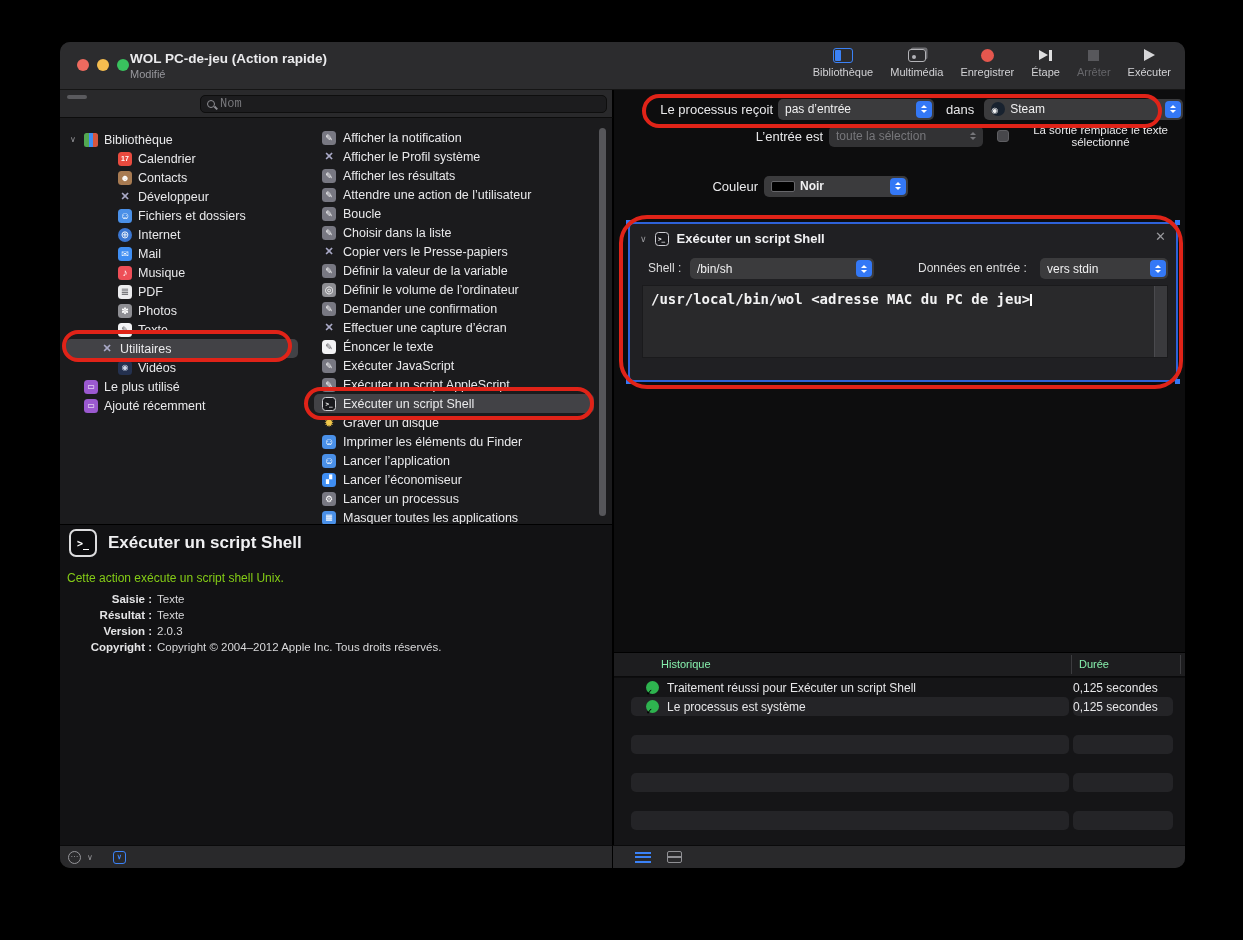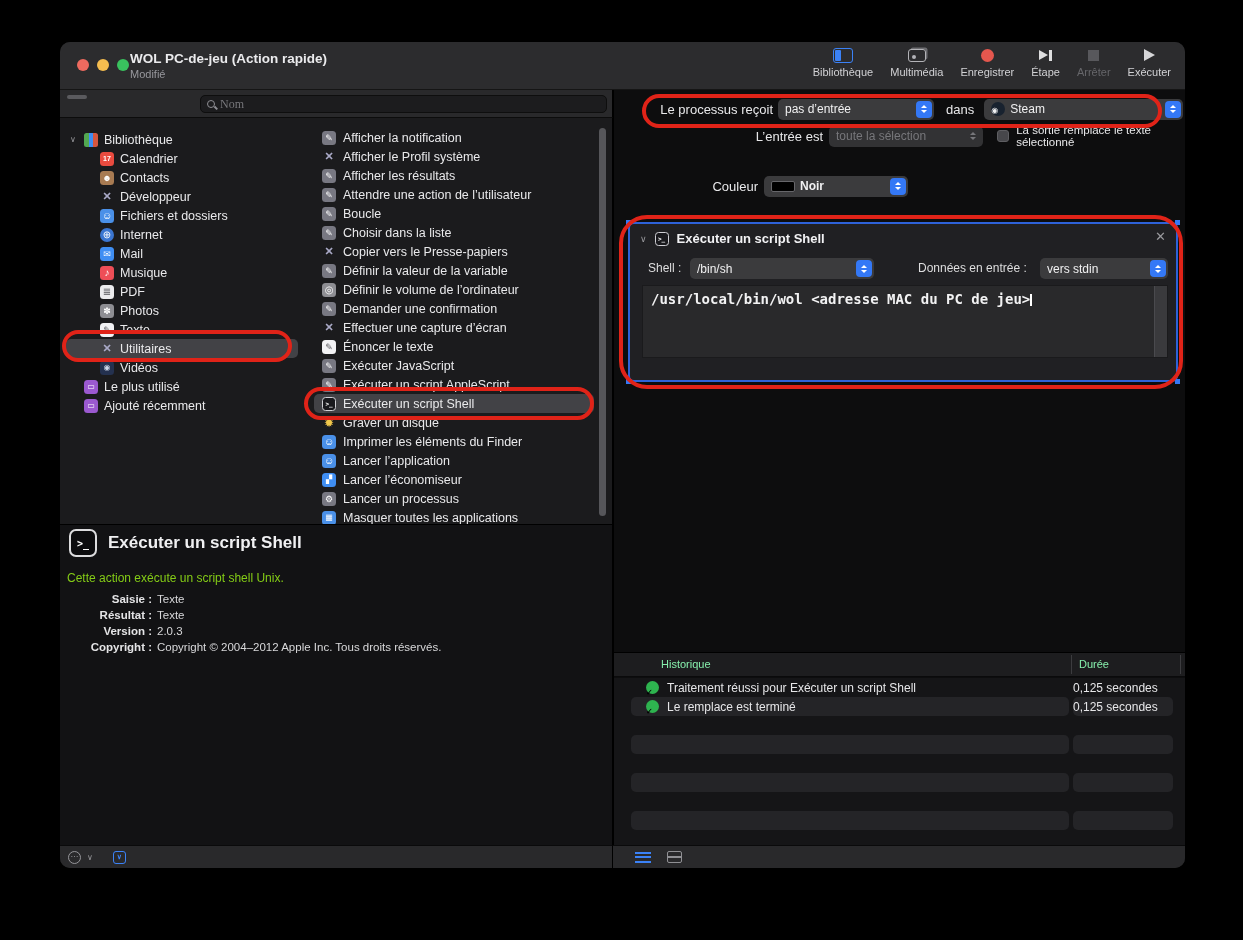--- a/index.html
+++ b/index.html
@@ -31,30 +31,30 @@
   [data-icon="run-icon"] { width:0; height:0; border-left:11px solid #d6d6d8; border-top:6.5px solid transparent; border-bottom:6.5px solid transparent; }
 
   
   .librarybar { position:absolute; left:0; top:48px; width:553px; height:28px; background:#29292b; border-bottom:1px solid #0c0c0c; border-right:1px solid #000; }
   .tabs { position:absolute; left:7px; top:5px; display:flex; gap:4px; align-items:center; }
   .tab { font-size:12px; color:#b2b2b6; padding:2px 10px; border-radius:5px; }
   .tab.sel { background:#5a5a5e; color:#fff; font-weight:bold; }
   .search { position:absolute; left:140px; top:5px; width:407px; height:18px; background:#1c1c1e; border:1px solid #0e0e0e; border-radius:5px; display:flex; align-items:center; padding:0 6px; gap:5px; }
   .mag { width:8px; height:8px; border:1.5px solid #8e8e93; border-radius:50%; position:relative; flex:none; }
   .mag::after { content:""; position:absolute; left:6px; top:6px; width:4px; height:1.5px; background:#8e8e93; transform:rotate(45deg); }
-  .search input { background:transparent; border:none; outline:none; color:#ddd; font-size:12px; width:100%; font-family:Liberation Serif, serif; }
+  .search input { background:transparent; border:none; outline:none; color:#ddd; font-size:12px; width:100%; font-family:Liberation Mono, monospace; }
   .search input::placeholder { color:#77777b; }
 
   
   .columns { position:absolute; left:0; top:76px; width:553px; height:406px; background:#1b1b1d; border-right:1px solid #000; overflow:hidden; }
   .sidebar { position:absolute; left:0; top:12px; width:248px; }
   .srow { height:19px; display:flex; align-items:center; gap:6px; font-size:12.5px; color:#e9e9eb; padding-left:8px; }
   .srow .disc { width:10px; font-size:8px; color:#9a9a9e; text-align:center; flex:none; }
   .srow .disc::after { content:"∨"; }
-  .srow.d1 { padding-left:24px; }
+  .srow.d1 { padding-left:42px; }
   .srow.sel { background:#424246; border-radius:5px; margin:0 10px 0 6px; padding-left:18px; }
   .actionlist { position:absolute; left:248px; top:10px; width:300px; }
   .arow { height:19px; display:flex; align-items:center; gap:7px; font-size:12.5px; color:#e9e9eb; padding-left:14px; }
   .arow.sel { background:#424246; border-radius:5px; margin:0 14px 0 6px; padding-left:8px; }
   .vscroll { position:absolute; left:539px; top:10px; width:7px; height:388px; background:#56565a; border-radius:4px; }
 
   
   .ic { width:14px; height:14px; border-radius:3.5px; display:inline-flex; align-items:center; justify-content:center; flex:none; color:#fff; }
   [data-icon="library-icon"] { background:linear-gradient(90deg,#52a750 0 34%,#3f8ef3 34% 67%,#d6563f 67%); border-radius:2.5px; }
   [data-icon="calendar-icon"] { background:#e94b3f; } [data-icon="calendar-icon"]::after { content:"17"; font-size:7px; font-weight:bold; }
@@ -436,21 +436,21 @@
     <div class="setrow" style="top:36px; left:0; height:20px;">
       <span class="setlabel" style="width:209px;">L’entrée est</span>
       <div class="dd disabled" style="margin-left:6px; width:178px;">
         <span>toute la sélection</span>
         <span class="cap">
             <i class="u"></i>
             <i class="d"></i>
           </span>
       </div>
       <span class="checkbox" style="margin-left:14px;"></span>
-      <span style="margin-left:7px; font-size:11.5px;">La sortie remplace le texte sélectionné</span>
+      <span style="margin-left:7px; font-size:11.5px;text-align:center;">La sortie remplace le texte sélectionné</span>
     </div>
 
 
     <div class="setrow" style="top:86px; left:0; height:20px;">
       <span class="setlabel" style="width:144px;">Couleur</span>
       <div class="dd" style="margin-left:6px; width:144px;">
         <span data-icon="color-swatch-black"></span>
         <span style="font-weight:bold;">Noir</span>
         <span class="cap">
             <i class="u"></i>
@@ -510,21 +510,21 @@
     <div class="hrow">
           <div class="hcell-l">
             <span class="hcheck" data-icon="check-icon"></span>
             <span class="hline">Traitement réussi pour Exécuter un script Shell</span>
           </div>
           <div class="hcell-r">0,125 secondes</div>
         </div>
         <div class="hrow">
           <div class="hcell-l">
             <span class="hcheck" data-icon="check-icon"></span>
-            <span class="hline">Le remplace est terminé</span>
+            <span class="hline">Le processus est système</span>
           </div>
           <div class="hcell-r">0,125 secondes</div>
         </div>
         <div class="hrow empty">
           <div class="hcell-l">
 
             <span class="hline"></span>
           </div>
           <div class="hcell-r"></div>
         </div>

